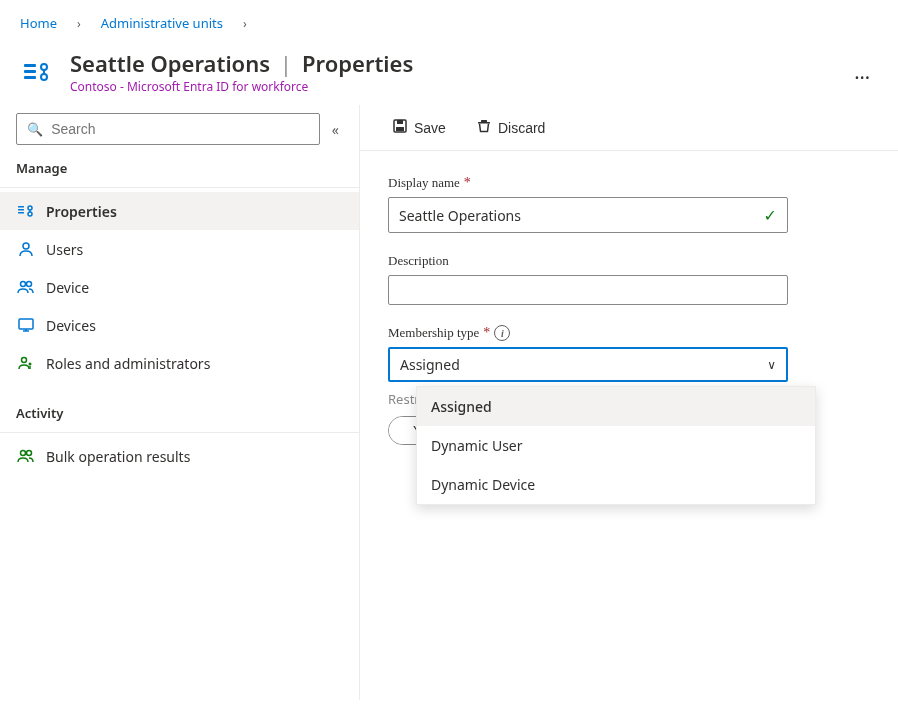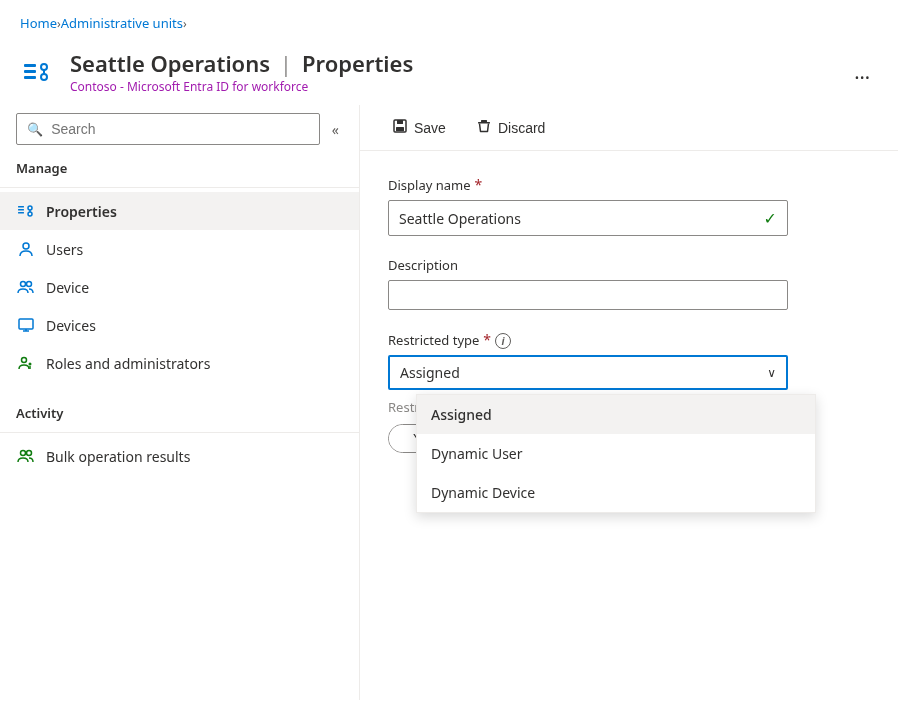--- a/index.html
+++ b/index.html
@@ -1,18 +1,18 @@
 <!DOCTYPE html>
 <html><head>
   <meta charset="utf-8">
   <style>
     * { box-sizing: border-box; margin: 0; padding: 0; }
     body { font-family: 'Segoe UI', system-ui, sans-serif; background: #fff; color: #323130; font-size: 14px; width: 898px; height: 705px; overflow: hidden; }
 
-    .breadcrumb { display: flex; align-items: center; gap: 0; padding: 14px 20px 10px; font-size: 13px; color: #0078d4; }
+    .breadcrumb { display: flex; align-items: center; gap: 20px; padding: 14px 20px 10px; font-size: 13px; color: #0078d4; }
     .breadcrumb span { color: #605e5c; font-size: 12px; }
 
     .header { display: flex; align-items: center; padding: 6px 20px 10px; gap: 14px; }
     .header-icon { width: 36px; height: 36px; display: flex; align-items: center; justify-content: center; }
     .header-title-block { flex: 1; }
     .header-title { font-size: 22px; font-weight: 600; color: #323130; }
     .header-subtitle { font-size: 12px; color: #a21caf; }
     .header-more { font-size: 20px; color: #323130; cursor: pointer; padding: 4px 8px; }
 
     .layout { display: flex; height: calc(705px - 110px); }
@@ -32,21 +32,21 @@
     .nav-item .icon { width: 20px; height: 20px; display: flex; align-items: center; justify-content: center; font-size: 16px; }
 
     .main { flex: 1; display: flex; flex-direction: column; }
 
     .toolbar { display: flex; align-items: center; gap: 6px; padding: 8px 20px; border-bottom: 1px solid #edebe9; }
     .toolbar-btn { display: flex; align-items: center; gap: 6px; padding: 5px 12px; cursor: pointer; font-size: 14px; color: #323130; background: none; border: none; }
 
     .content { padding: 24px 28px; flex: 1; overflow-y: auto; position: relative; }
 
     .field-group { margin-bottom: 20px; }
-    .field-label { font-size: 13px; font-weight: 400; margin-bottom: 6px; display: flex; align-items: flex-end; gap: 4px; }
+    .field-label { font-size: 13px; font-weight: 400; margin-bottom: 6px; display: flex; align-items: flex-end; gap: 4px; font-family: Liberation Serif, serif; }
     .field-label .required { color: #a4262c; font-size: 14px; }
     .field-input { width: 400px; padding: 6px 10px; border: 1px solid #8a8886; border-radius: 2px; font-size: 14px; color: #323130; display: flex; align-items: center; justify-content: space-between; }
     .field-input-plain { width: 400px; padding: 6px 10px; border: 1px solid #8a8886; border-radius: 2px; font-size: 14px; color: #323130; background: #fff; outline: none; }
 
     .membership-dropdown { width: 400px; border: 2px solid #0078d4; border-radius: 2px; font-size: 14px; color: #323130; display: flex; align-items: center; justify-content: space-between; padding: 6px 10px; cursor: pointer; background: #fff; position: relative; }
 
     .dropdown-menu { position: absolute; width: 400px; background: #fff; border: 1px solid #edebe9; box-shadow: 0 4px 12px rgba(0,0,0,0.15); z-index: 100; left: 28px; top: 0; }
     .dropdown-menu-item { padding: 10px 14px; cursor: pointer; font-size: 14px; color: #323130; }
     .dropdown-menu-item.selected { background: #f3f2f1; font-weight: 500; }
 
@@ -232,21 +232,21 @@
 
       <div class="field-group">
         <div class="field-label">
           <span>Description</span>
         </div>
         <input type="text" class="field-input-plain" style="">
       </div>
 
       <div class="field-group">
         <div class="field-label">
-          <span>Restricted type</span>
+          <span>Membership type</span>
           <span class="required">*</span>
           <span class="info-icon">i</span>
         </div>
         <div class="membership-dropdown">
           <span>Assigned</span>
           <span style="font-size:12px;">∨</span>
         </div>
       </div>
 
       <div style="position:relative;width:400px;margin-top:-16px;z-index:10;">

